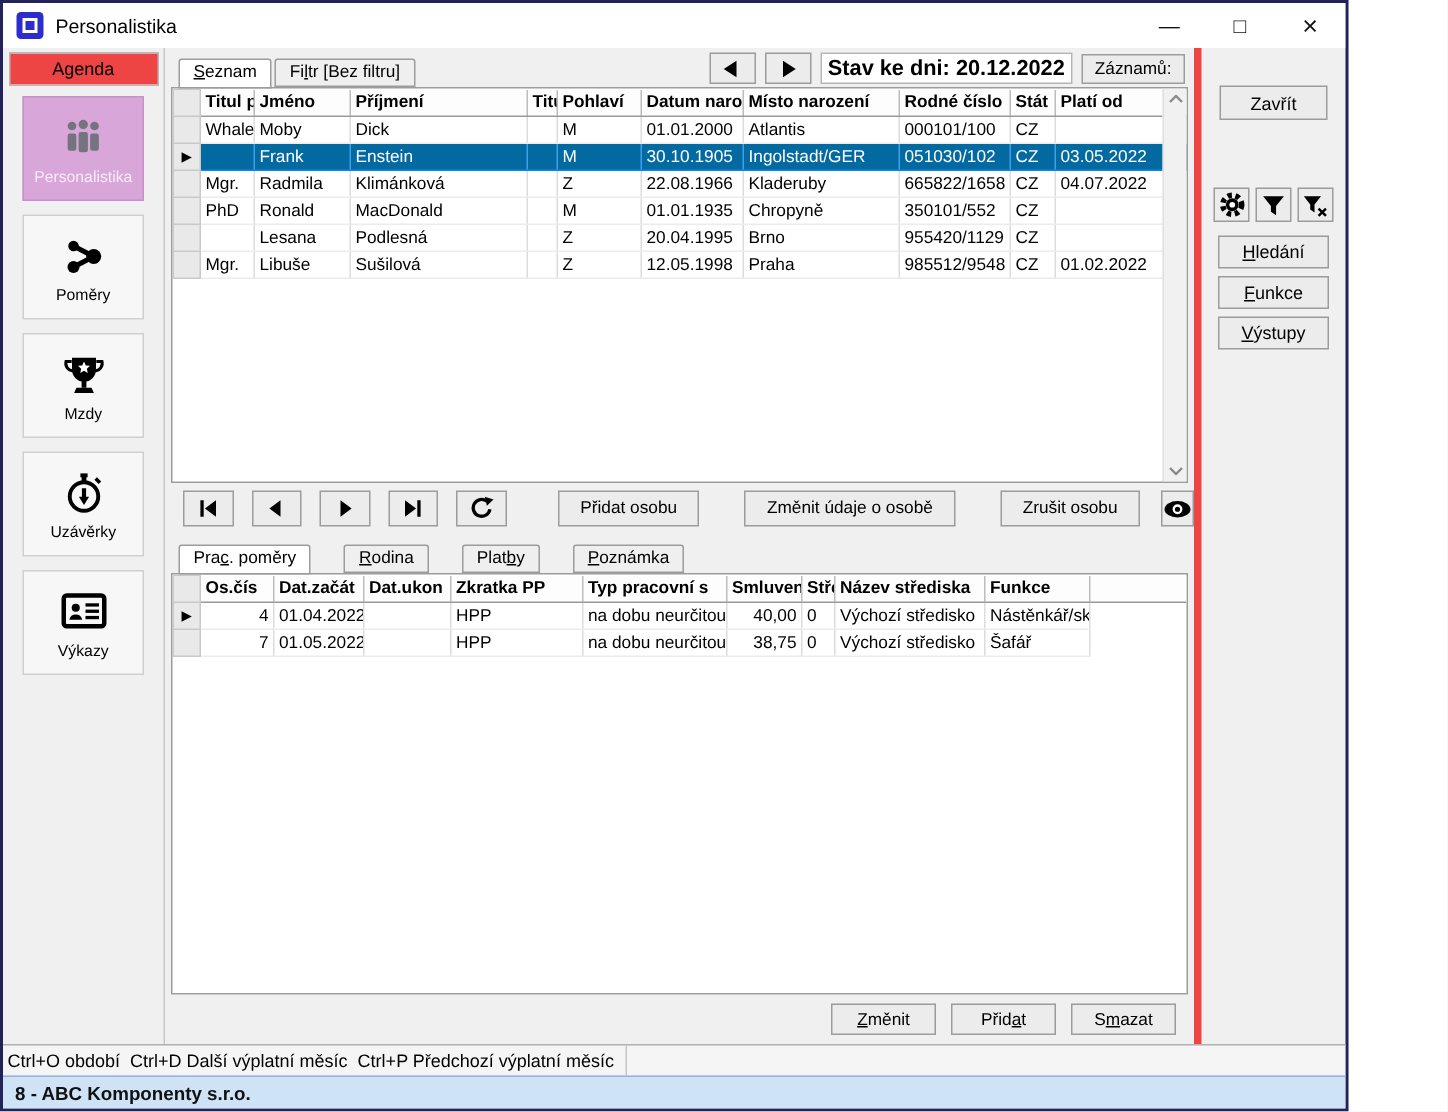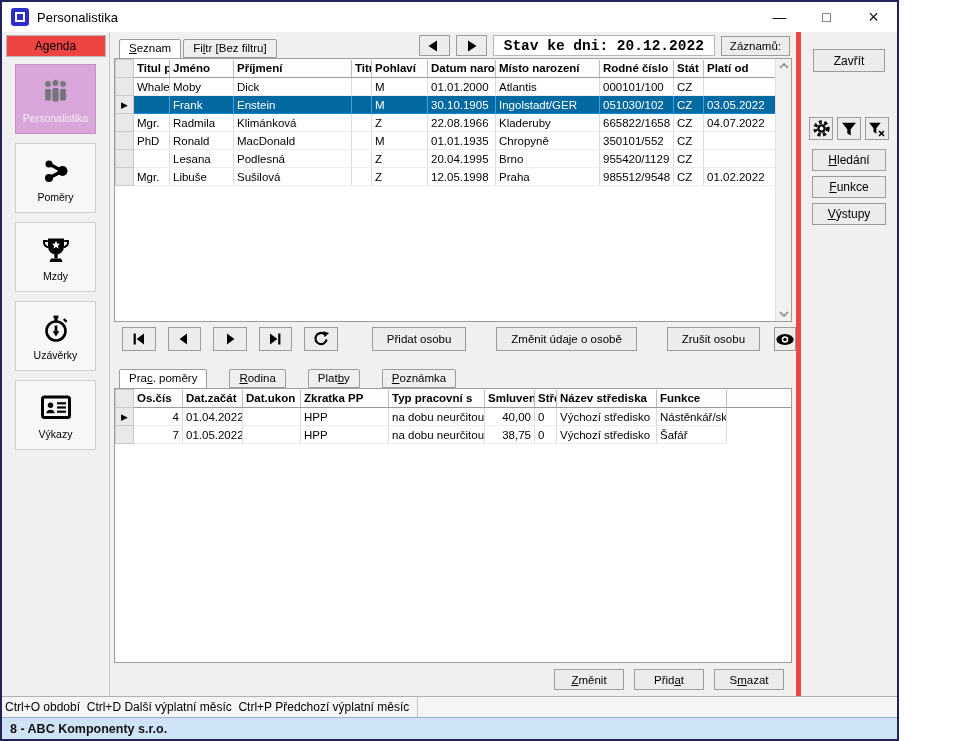--- a/index.html
+++ b/index.html
@@ -27,31 +27,31 @@
   .agenda { width:100px; height:22px; border:1px solid #b9b9b9; background:#ef4444; display:flex; align-items:center; justify-content:center; margin-bottom:7px; font-size:12px; }
   .side-btn { width:81px; height:70px; margin-bottom:9px; border:1px solid #cfcfcf; background:#f7f7f7;
               display:flex; flex-direction:column; align-items:center; justify-content:center; gap:3px; font-size:10.5px; }
   .side-btn .icon { height:34px; display:flex; align-items:center; justify-content:center; }
   .side-btn.active { background:#d9a6d9; border-color:#c791c7; color:#f6ecf6; }
 
   
   .center { flex:1; min-width:0; display:flex; flex-direction:column; border-right:5px solid #ef4444; }
   .tabstrip { display:flex; align-items:flex-end; padding:3px 6px 0 9px; gap:2px; }
   .tabstrip.top { flex:0 0 26px; }
-  .tabstrip.lower { flex:0 0 23px; margin-top:9px;gap:22px; }
+  .tabstrip.lower { flex:0 0 23px; margin-top:3px;gap:22px; }
   .tab { border:1px solid #9c9c9c; background:#efefef; padding:2px 9px 3px; font-size:11.5px;
          border-radius:2px 2px 0 0; position:relative; }
   .tab.active { background:#fff; padding-bottom:4px; margin-bottom:-1px; z-index:2; }
   .top-controls { margin-left:auto; display:flex; align-items:center; gap:6px; padding-bottom:2px; }
 
   .btn { background:#ececec; border:1px solid #9c9c9c; font-family:inherit; font-size:11.5px; color:#000;
          display:inline-flex; align-items:center; justify-content:center; }
   .arrow-btn { width:31px; height:21px; }
   .stav { background:#fff; border:1px solid #b5b5b5; font-weight:bold; font-size:14.5px; height:21px;
-          display:flex; align-items:center; padding:0 10px; white-space:nowrap;font-family:Liberation Mono, monospace; }
+          display:flex; align-items:center; padding:0 4px; white-space:nowrap; }
   .records-btn { height:20px; padding:0 8px; }
 
   .gridpanel { background:#fff; border:1px solid #9c9c9c; margin:0 4px; position:relative; overflow:hidden; }
   .gridpanel.upper { flex:0 0 264px; }
   .gridpanel.lower { flex:1; }
 
   table.grid { border-collapse:collapse; table-layout:fixed; width:100%; font-size:11.5px; }
   table.grid th, table.grid td { height:18px; padding:0 3px; overflow:hidden; white-space:nowrap; text-align:left;
          border-right:1px solid #dcdcdc; border-bottom:1px solid #ececec; font-weight:normal; }
   table.grid thead th { font-weight:bold; background:#fdfdfd; border-right:1px solid #bcbcbc; border-bottom:1px solid #9a9a9a; }
@@ -66,21 +66,21 @@
   .toolbar { flex:0 0 34px; display:flex; align-items:center; padding-left:12px; gap:12px; }
   .nav-btn { width:45px; height:24px; }
   .txt-btn { height:24px; padding:0 14px; white-space:nowrap; }
   .eye-btn { width:27px; height:24px; margin-left:2px; }
   .gap8 { width:8px; } .gap14 { width:14px; }
 
   .detail-buttons { flex:0 0 33px; display:flex; align-items:center; justify-content:flex-end; gap:10px; padding-right:12px; }
   .det-btn { width:70px; height:21px; }
 
   
-  .rightpanel { flex:0 0 96px; display:flex; flex-direction:column; align-items:center; padding-top:17px; }
+  .rightpanel { flex:0 0 96px; display:flex; flex-direction:column; align-items:center; padding-top:25px; }
   .close-btn { width:72px; height:23px; margin-bottom:45px; font-size:12px; }
   .iconrow { display:flex; gap:4px; margin-bottom:9px; }
   .icon-btn { width:24px; height:23px; padding:0; }
   .rp-btn { width:74px; height:22px; margin-bottom:5px; font-size:12px; }
 
   
   .status1 { flex:0 0 21px; background:#f5f5f5; border-top:1px solid #b0b0b0; display:flex; align-items:center; padding-left:3px; font-size:12px; }
   .status1 .shortcuts { white-space:pre; }
   .status1 .divider { width:1px; align-self:stretch; background:#c6c6c6; margin-left:8px; }
   .status2 { flex:0 0 22px; background:#cfe3f6; border-top:1px solid #93b4d6; display:flex; align-items:center; padding-left:8px;

